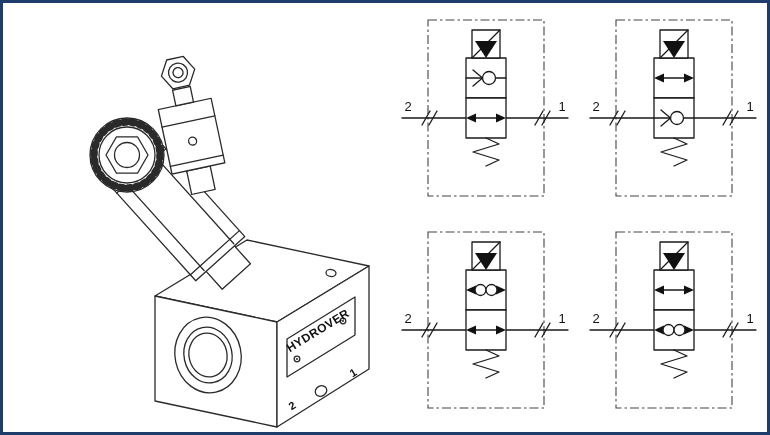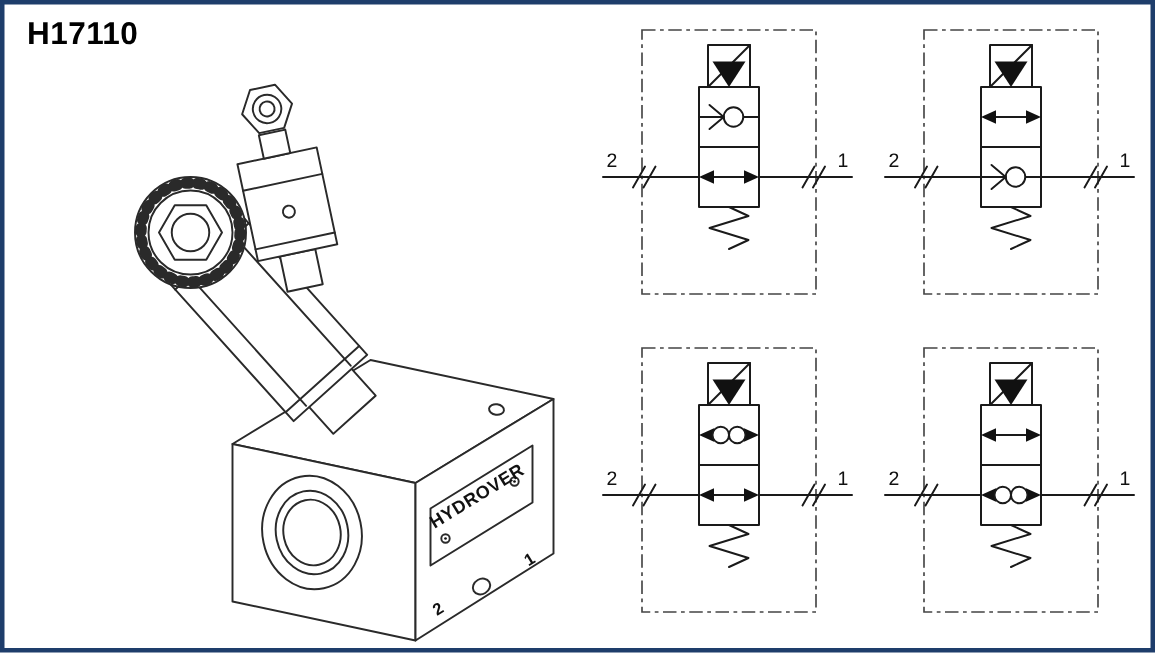--- a/index.html
+++ b/index.html
@@ -29,21 +29,20 @@
   .brand{ font-size:12px; font-weight:bold; fill:#111; letter-spacing:.4px; }
   .pn   { font-size:11px; font-weight:bold; fill:#111; }
   .d    { stroke:#2a2a2a; stroke-width:1.3; fill:none; stroke-linejoin:round; stroke-linecap:round; }
   .dwf  { fill:#fff; }
 </style>
 </head>
 <body>
 
 <div class="page">
 
-  <div class="title">H17110</div>
 
   <div class="drawing-wrap">
     <svg width="400" height="429" viewBox="0 0 400 429">
 
       <g class="d">
         <polygon class="dwf" points="152,293 244,237 366,263 274,319"></polygon>
         <polygon class="dwf" points="152,293 274,319 274,424 152,398"></polygon>
         <polygon class="dwf" points="274,319 366,263 366,366 274,424"></polygon>
 
         <g>

